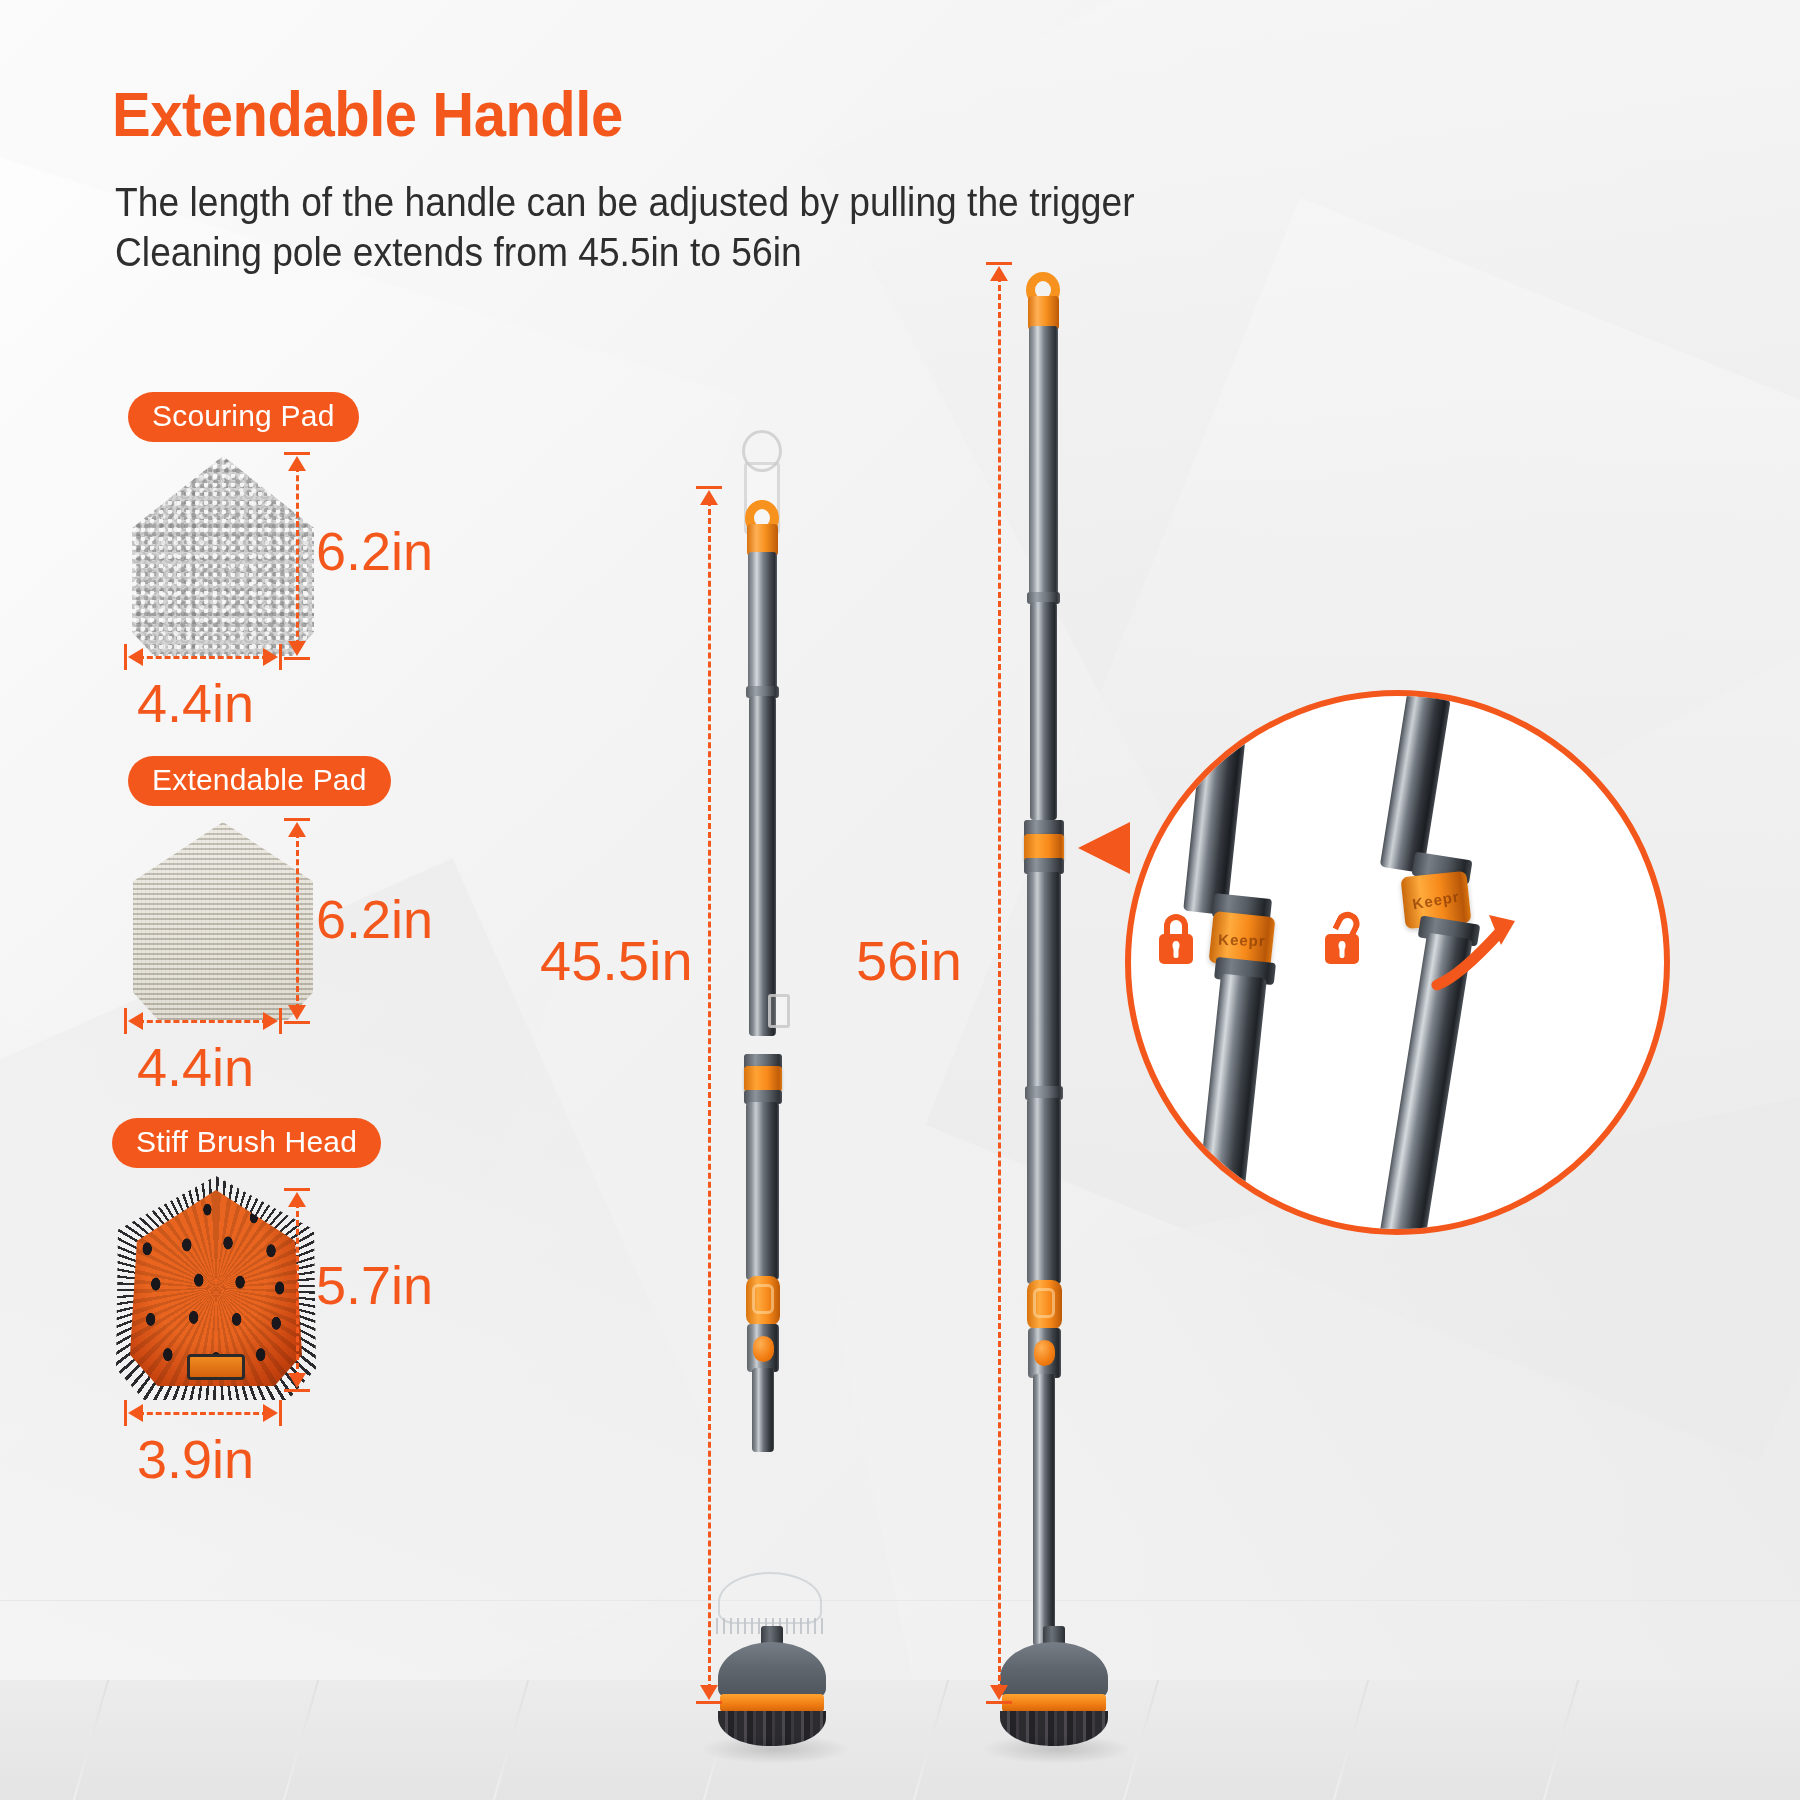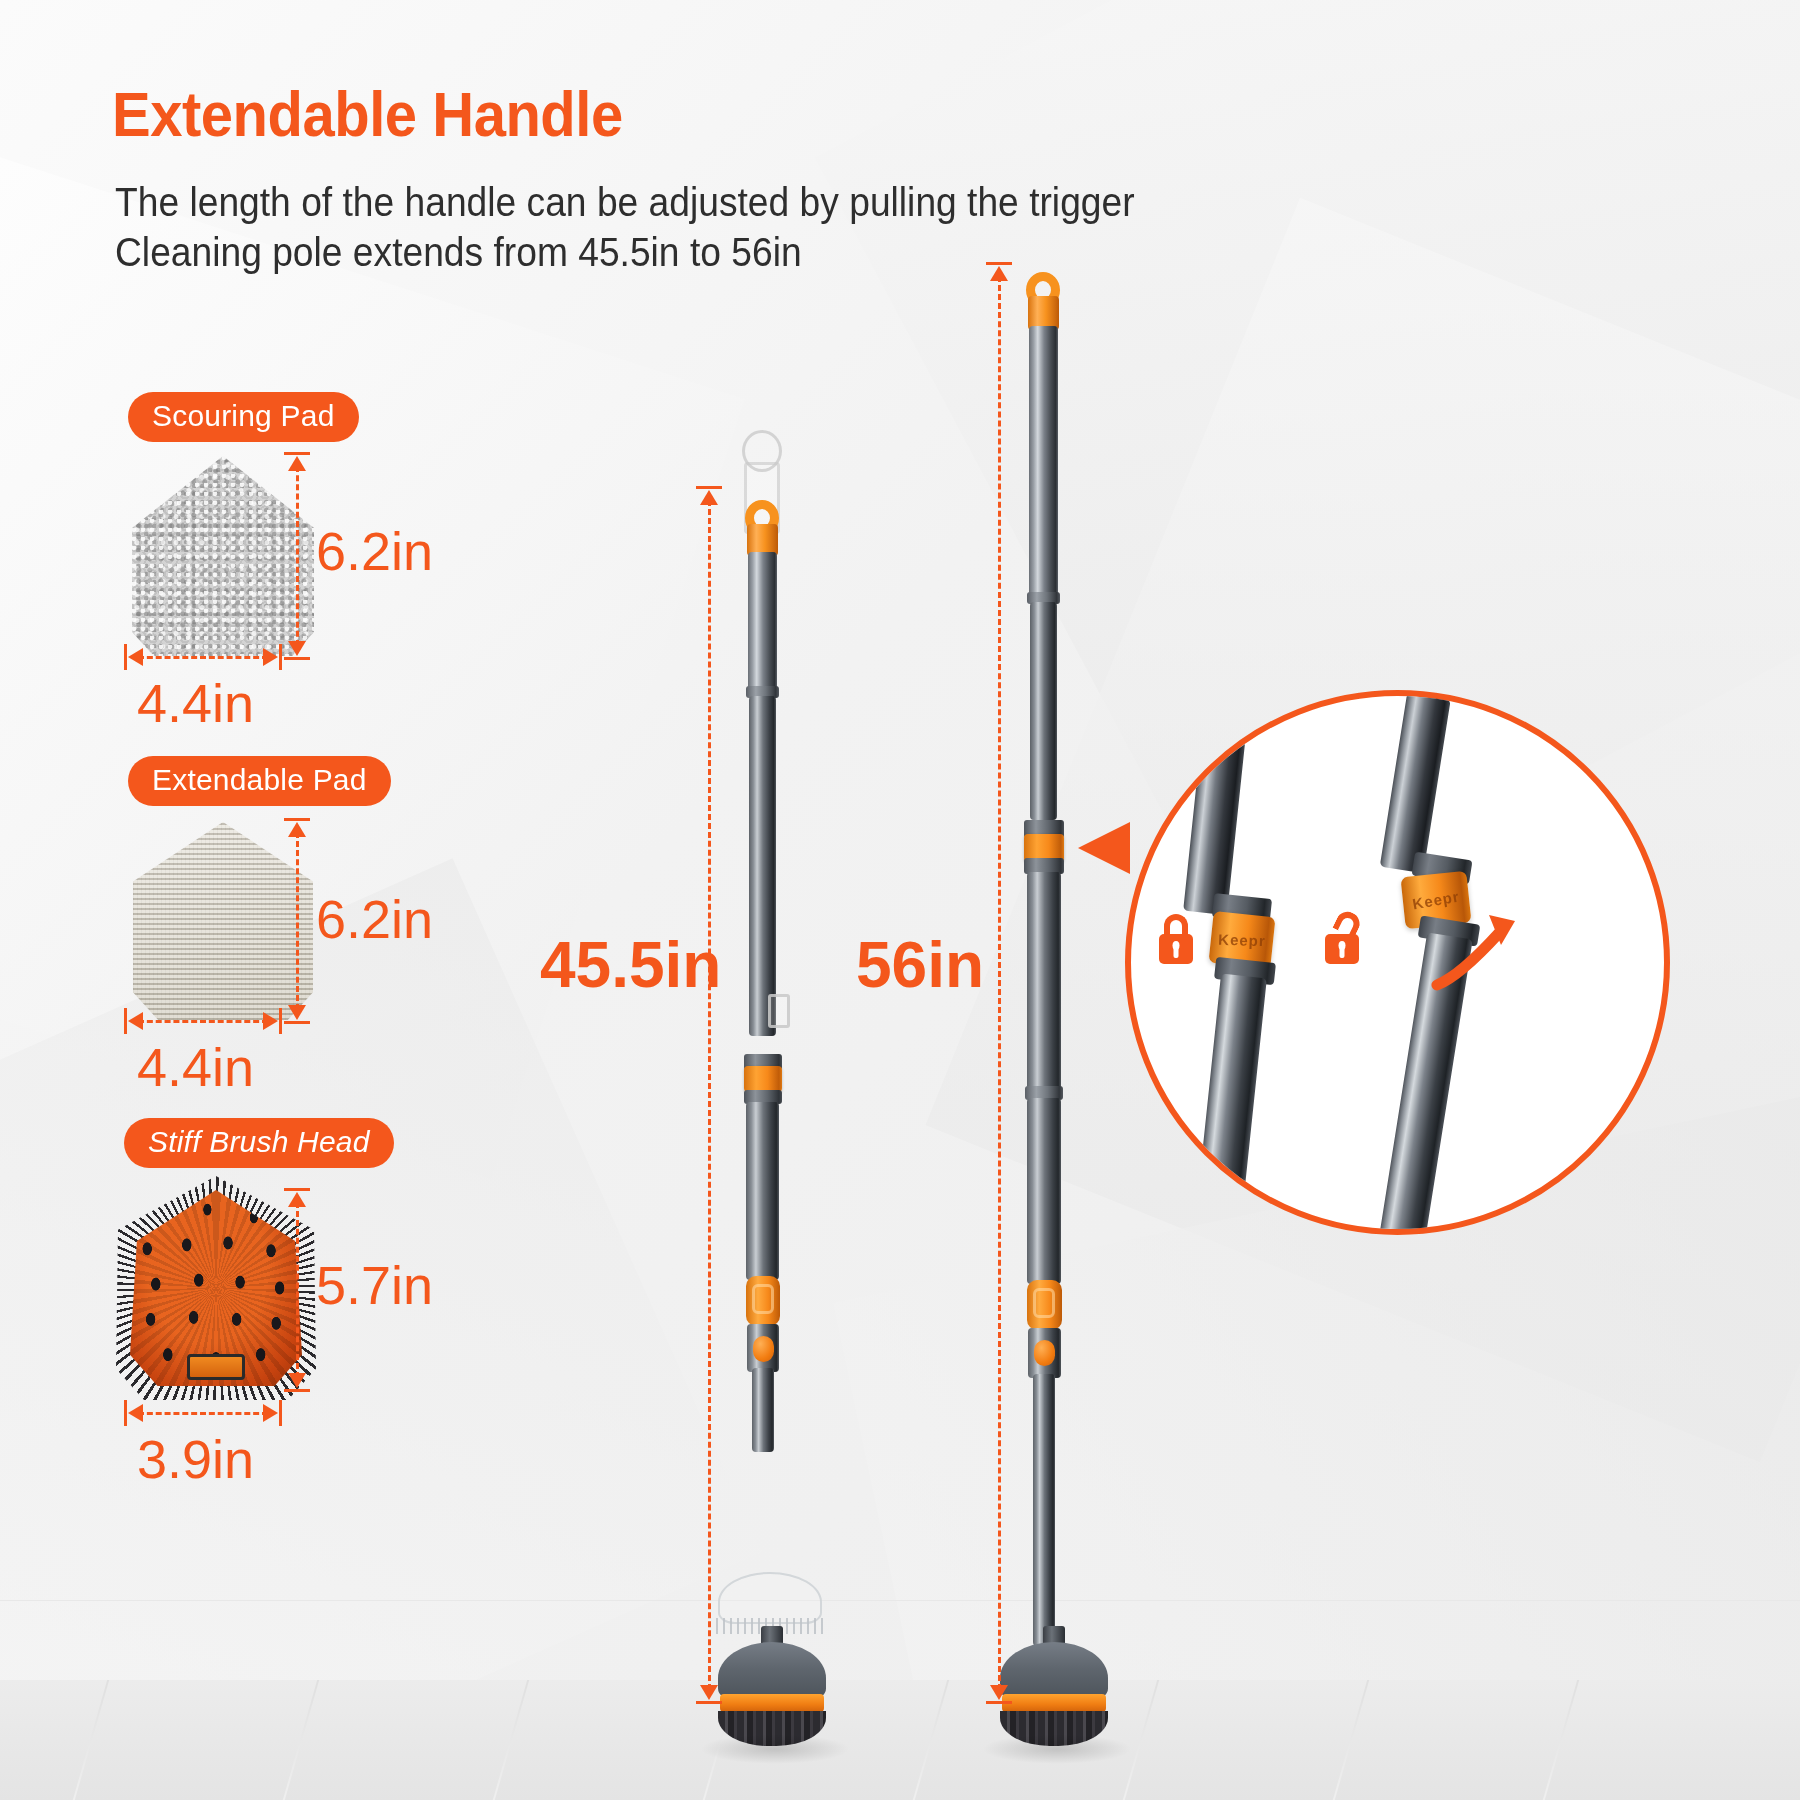--- a/index.html
+++ b/index.html
@@ -81,21 +81,21 @@
   .hdim .cap { position:absolute; top:-4px; height:26px; width:3px; background:#f4571c; }
   .hdim .cap.l { left:0; } .hdim .cap.r { right:0; }
   .hdim .ar { position:absolute; top:0; width:0; height:0;
     border-top:9px solid transparent; border-bottom:9px solid transparent; }
   .hdim .ar.l { left:4px; border-right:15px solid #f4571c; }
   .hdim .ar.r { right:4px; border-left:15px solid #f4571c; }
 
   .dimtxt {
     position:absolute; color:#f4571c; font-size:54px; white-space:nowrap;
   }
-  .dimtxt.big { font-size:64px;font-weight:bold; }
+  .dimtxt.big { font-size:56px; }
 
   
   .pad { position:absolute; }
   .scour-shape {
     width:100%; height:100%;
     background:
       radial-gradient(circle at 20% 18%, rgba(255,255,255,.85) 0 2px, transparent 3px),
       radial-gradient(circle at 62% 35%, rgba(120,120,120,.5) 0 2px, transparent 3px),
       radial-gradient(circle at 38% 66%, rgba(255,255,255,.7) 0 2px, transparent 3px),
       radial-gradient(circle at 80% 78%, rgba(110,110,110,.45) 0 2px, transparent 3px),
@@ -361,21 +361,21 @@
 
 <div class="hdim" style="left:124px; top:1012px; width:158px;">
   <div class="cap l"></div>
     <div class="ar l"></div>
   <div class="line"></div>
   <div class="ar r"></div>
     <div class="cap r"></div>
 </div>
 <div class="dimtxt" style="left:137px; top:1036px;">4.4in</div>
 
-<div class="badge" style="left:124px; top:1118px;font-style:italic;">Stiff Brush Head</div>
+<div class="badge" style="left:112px; top:1118px;">Stiff Brush Head</div>
 
 <div class="pad" style="left:130px; top:1190px; width:172px; height:196px;">
   <div class="bristle-fuzz"></div>
   <div class="brush-shape"></div>
   <div class="brush-clip"></div>
 </div>
 
 <div class="vdim" style="left:288px; top:1188px; height:204px;">
   <div class="cap t"></div>
     <div class="ar t"></div>

